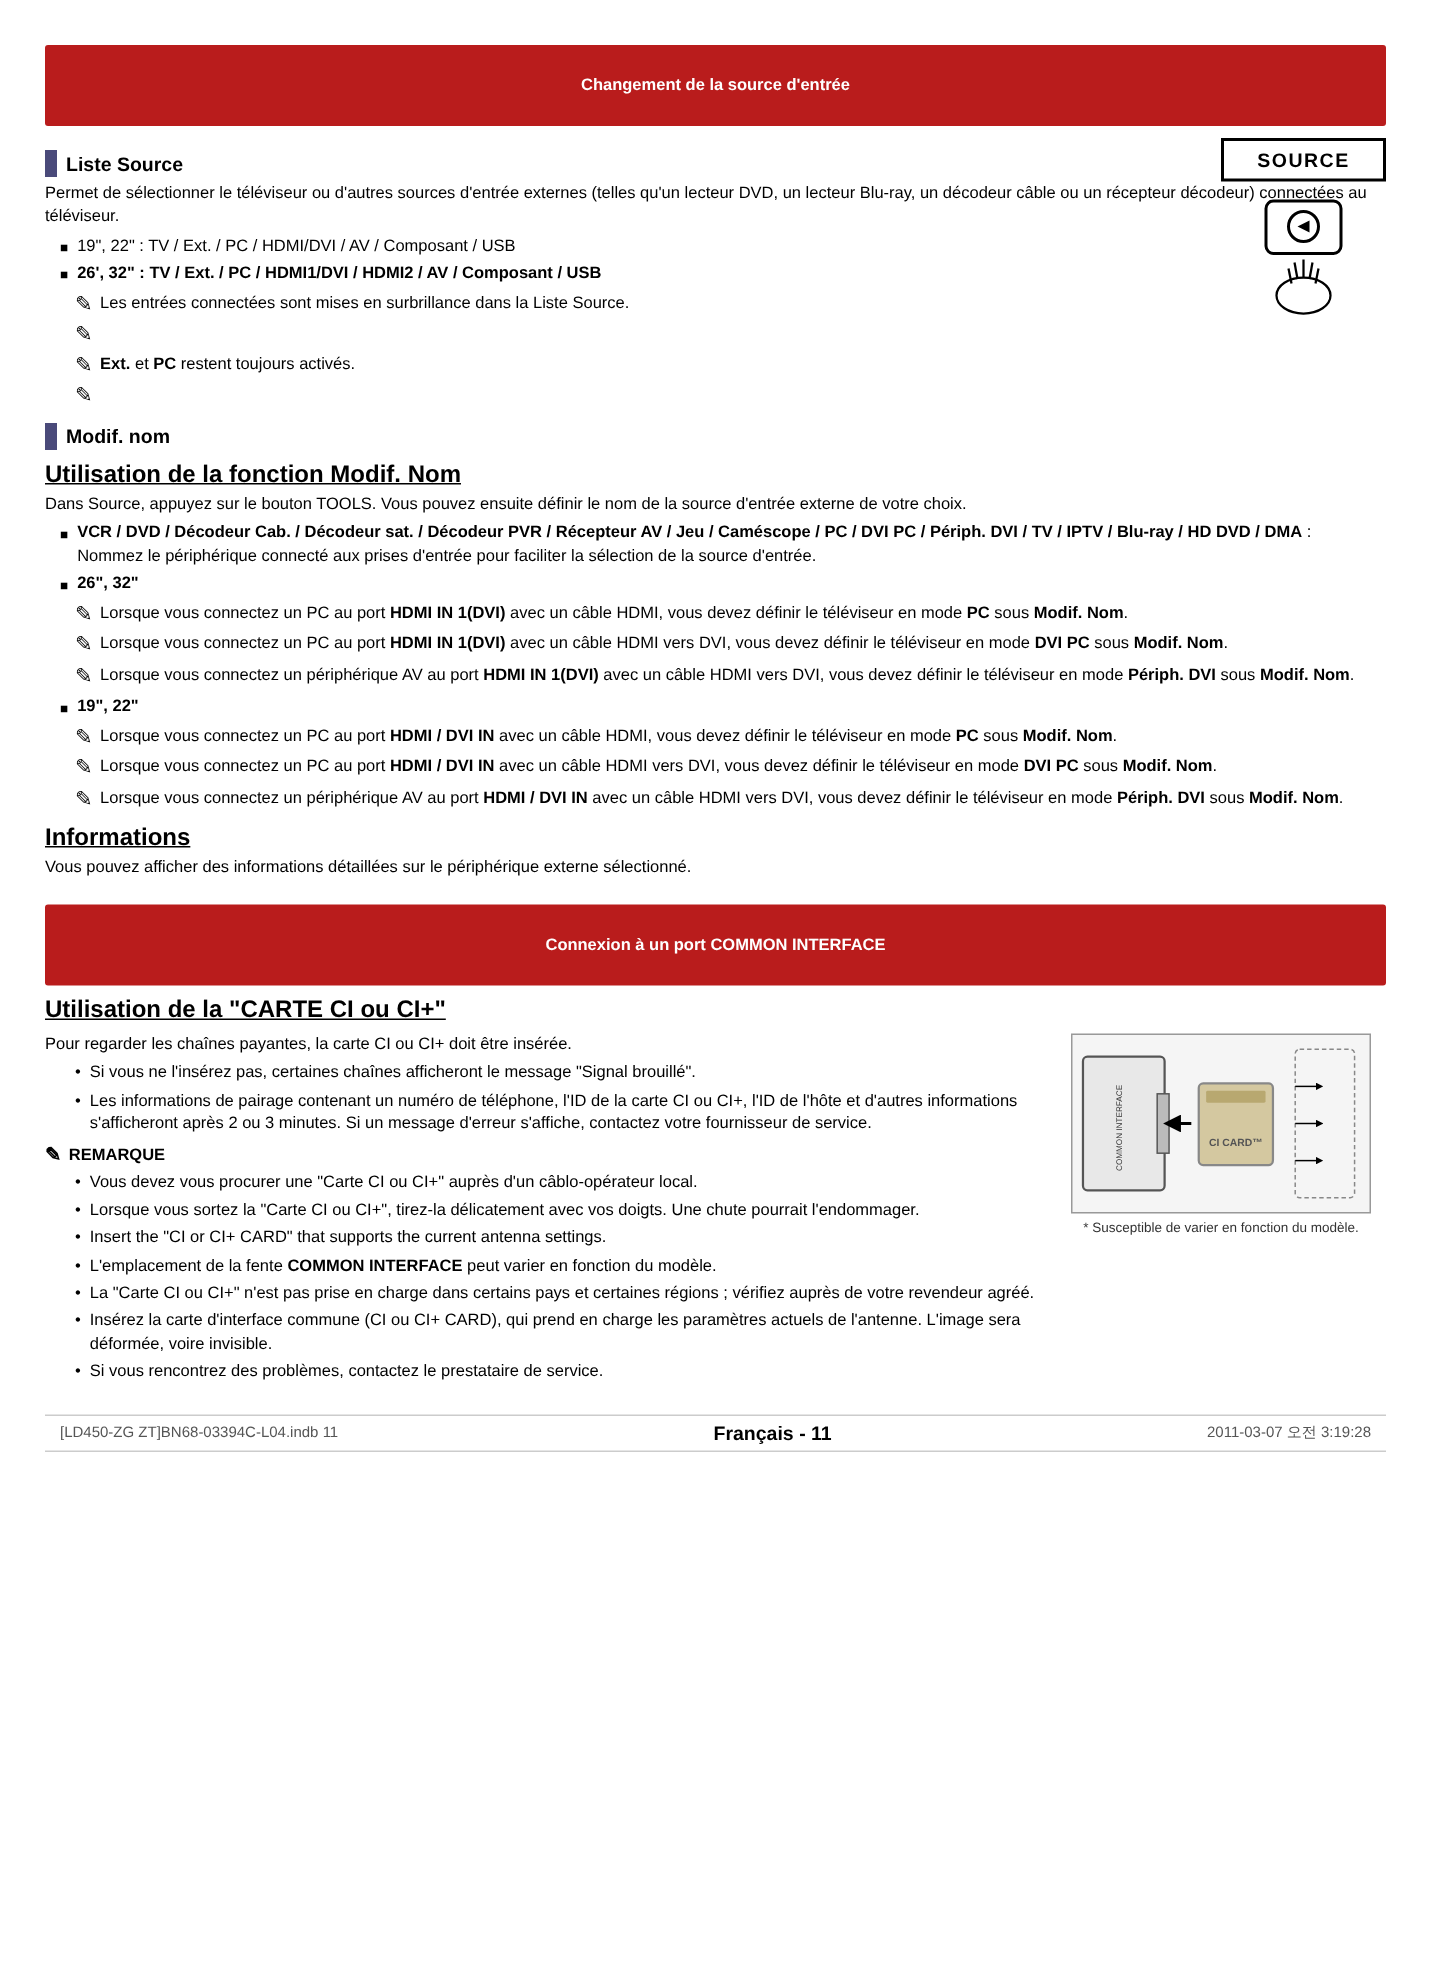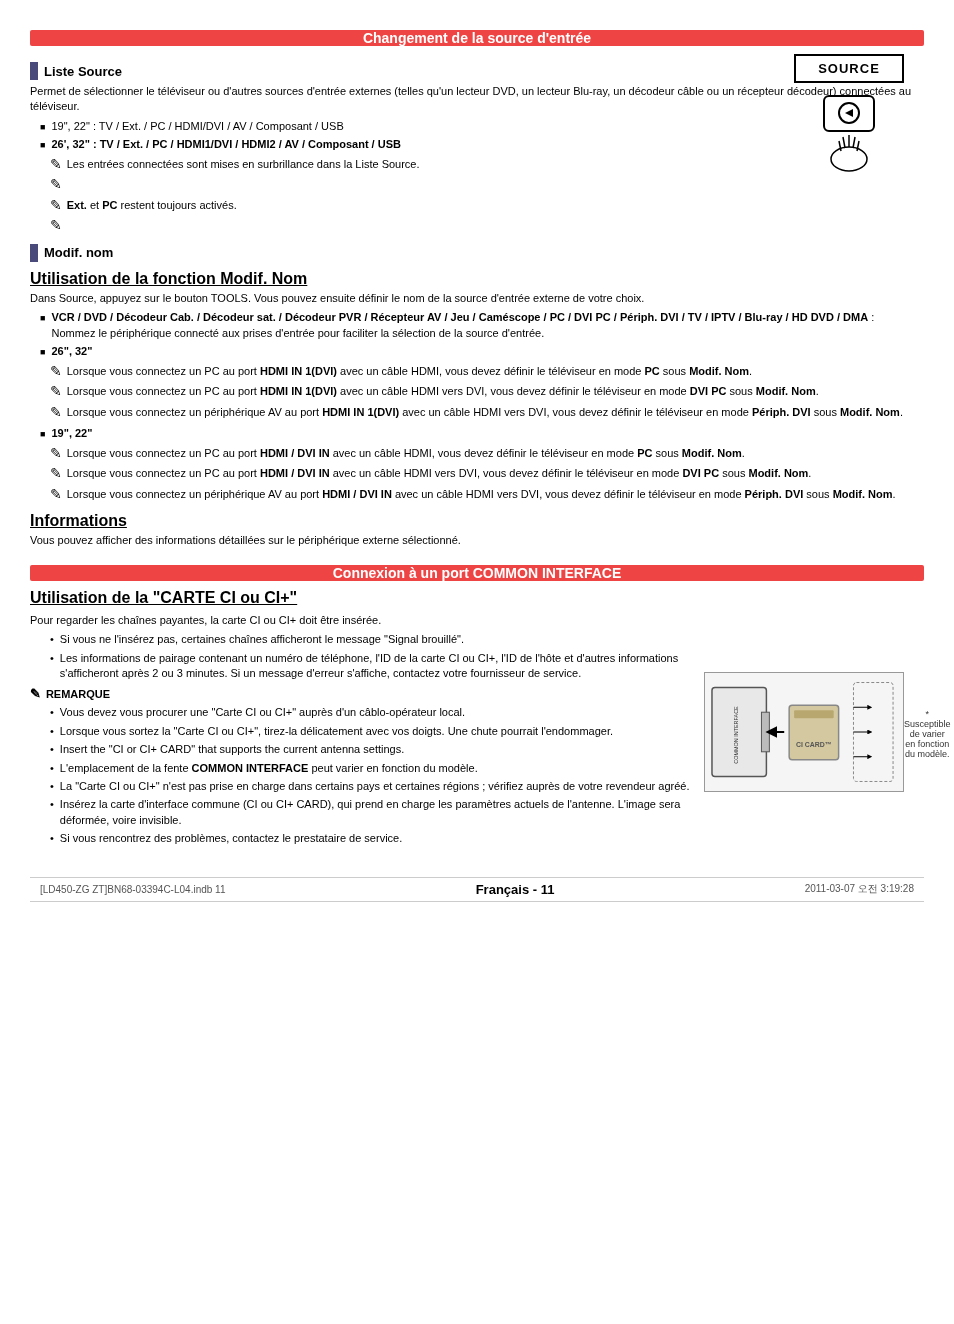--- a/index.html
+++ b/index.html
@@ -6,25 +6,25 @@
     body {
       font-family: Arial, sans-serif;
       font-size: 11px;
       background: #fff;
       color: #000;
       width: 954px;
       min-height: 1324px;
       padding: 20px 30px;
     }
     .section-header {
-      background: #ef4444;
+      background: #b91c1c;
       color: #fff;
       text-align: center;
-      padding: 0 10px;
-      font-size: 14px;
+      padding: 21px 10px;
+      font-size: 11px;
       font-weight: bold;
       margin: 10px 0 8px 0;
       border-radius: 2px;
     }
     .subsection-title {
       display: flex;
       align-items: center;
       font-size: 13px;
       font-weight: bold;
       margin: 8px 0 4px 0;
@@ -92,21 +92,21 @@
     }
     .note-text { flex: 1; }
     .main-content {
       display: flex;
       position: relative;
     }
     .content-left { flex: 1; padding-right: 10px; }
     .source-image {
       position: absolute;
       top: 0;
-      right: 20px;
+      right: 0;
       width: 110px;
       text-align: center;
     }
     .source-box {
       border: 2px solid #000;
       padding: 5px 10px;
       font-size: 13px;
       font-weight: bold;
       text-align: center;
       margin-bottom: 8px;
@@ -118,21 +118,21 @@
     .ci-section {
       display: flex;
       gap: 4px;
       margin-top: 6px;
     }
     .ci-left { flex: 1; }
     .ci-right {
       width: 220px;
       flex-shrink: 0;
       display: flex;
-      flex-direction: row;
+      flex-direction: column;
       align-items: center;
     }
     .ci-image-box {
       border: 1px solid #999;
       padding: 5px;
       width: 200px;
       height: 120px;
       display: flex;
       align-items: center;
       justify-content: center;
@@ -145,21 +145,21 @@
       margin-top: 4px;
       color: #333;
     }
     .footer-bar {
       border-top: 1px solid #ccc;
       border-bottom: 1px solid #ccc;
       display: flex;
       justify-content: space-between;
       align-items: center;
       padding: 4px 10px;
-      margin-top: 26px;
+      margin-top: 16px;
     }
     .footer-text {
       font-size: 10px;
       color: #555;
     }
     .footer-center {
       font-size: 13px;
       font-weight: bold;
     }
     .remarque-title {

